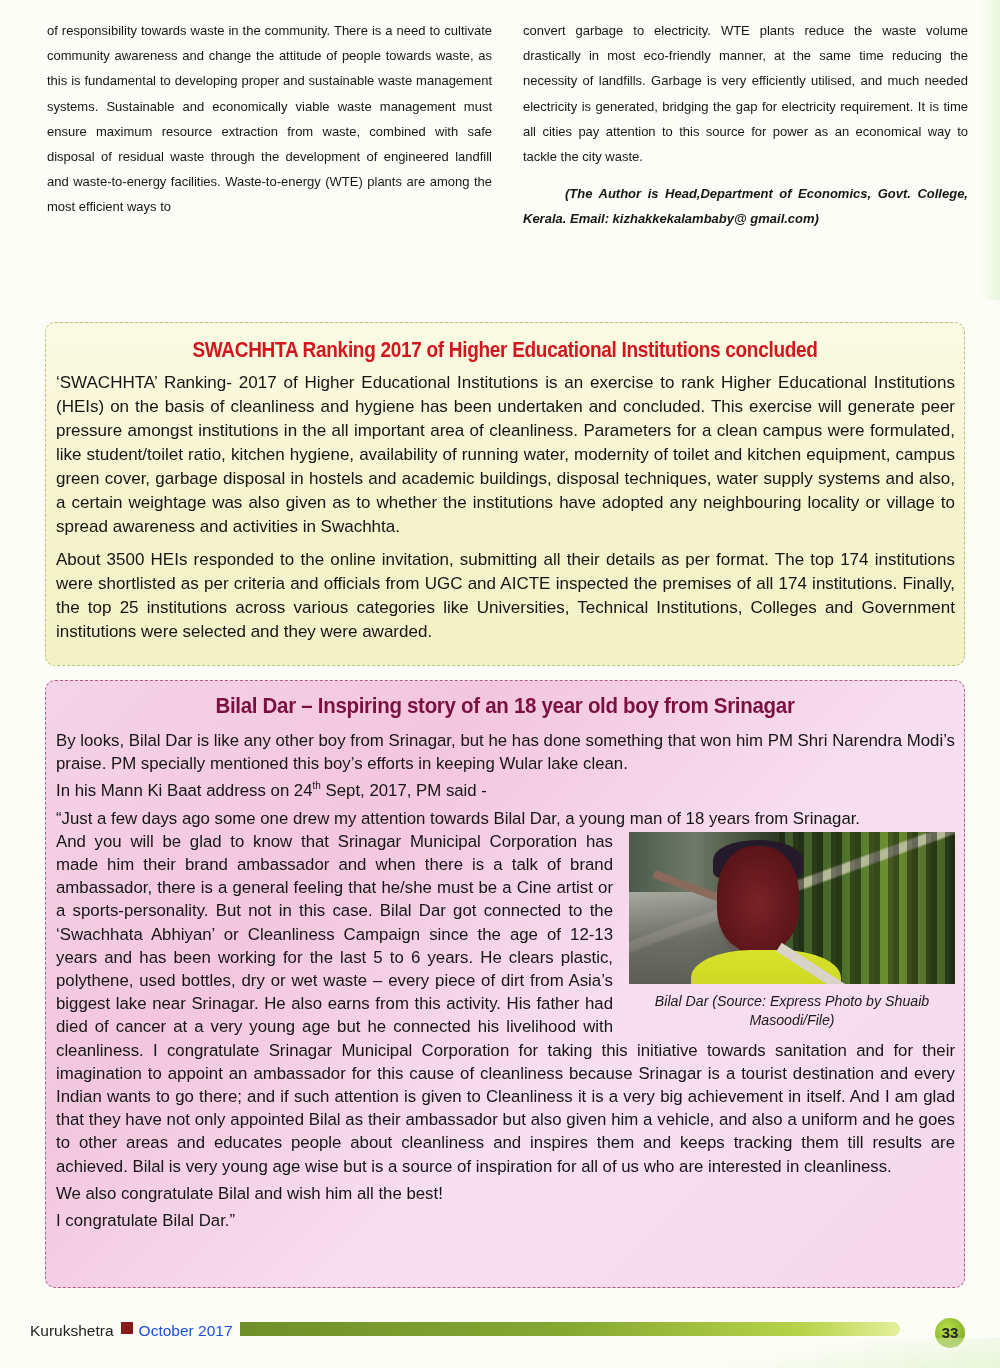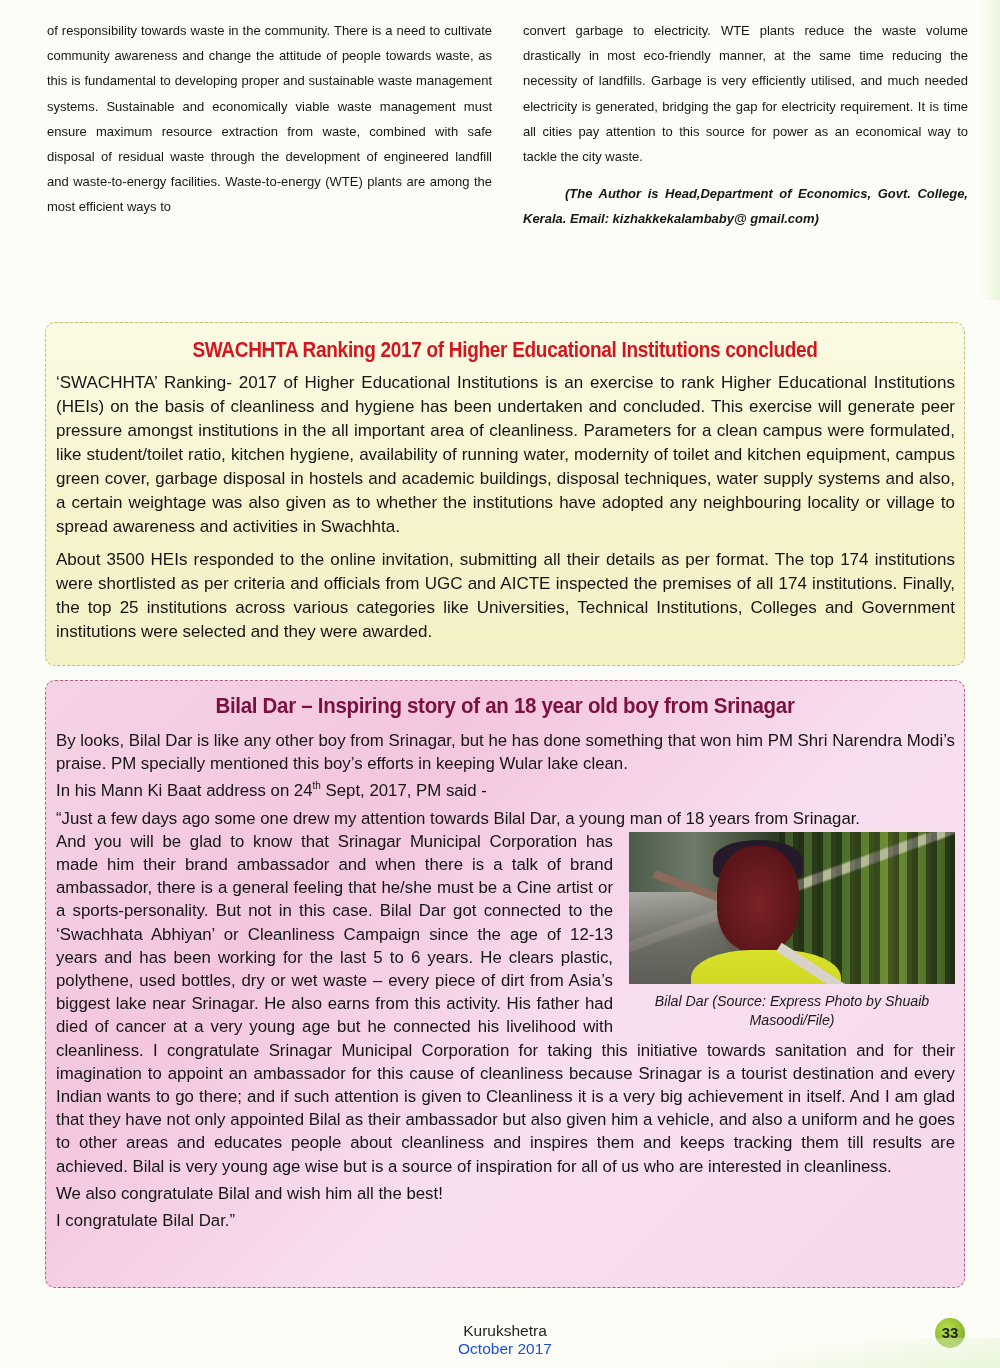--- a/index.html
+++ b/index.html
@@ -100,21 +100,21 @@
   .photo .pole2 {
     position: absolute; left: 25px; top: 38px; width: 100px; height: 8px;
     background: #8a6a5a; transform: rotate(20deg); transform-origin: left center;
   }
   .caption {
     font-style: italic; font-size: 14.2px; line-height: 19px; margin-top: 8px; color: #1a1a1a;
   }
 
   .footer {
     position: absolute; left: 30px; top: 1322px; width: 950px; height: 26px;
-    display: flex; align-items: center; flex-direction: column;
+    display: flex; 
   }
   .footer-mag { font-size: 15.5px; color: #222; }
   .footer-square { display: inline-block; width: 12px; height: 12px; background: #8a1a1a; margin: 0 6px 0 7px; }
   .footer-date { font-size: 15.5px; color: #1d4ed8; }
   .footer-bar {
     margin-left: 7px; height: 14px; width: 660px;
     background: linear-gradient(90deg, #6f8f2a 0%, #86a832 50%, #b7d34a 85%, #e4ef9a 100%);
     border-radius: 0 8px 8px 0;
   }
   .page-num {

